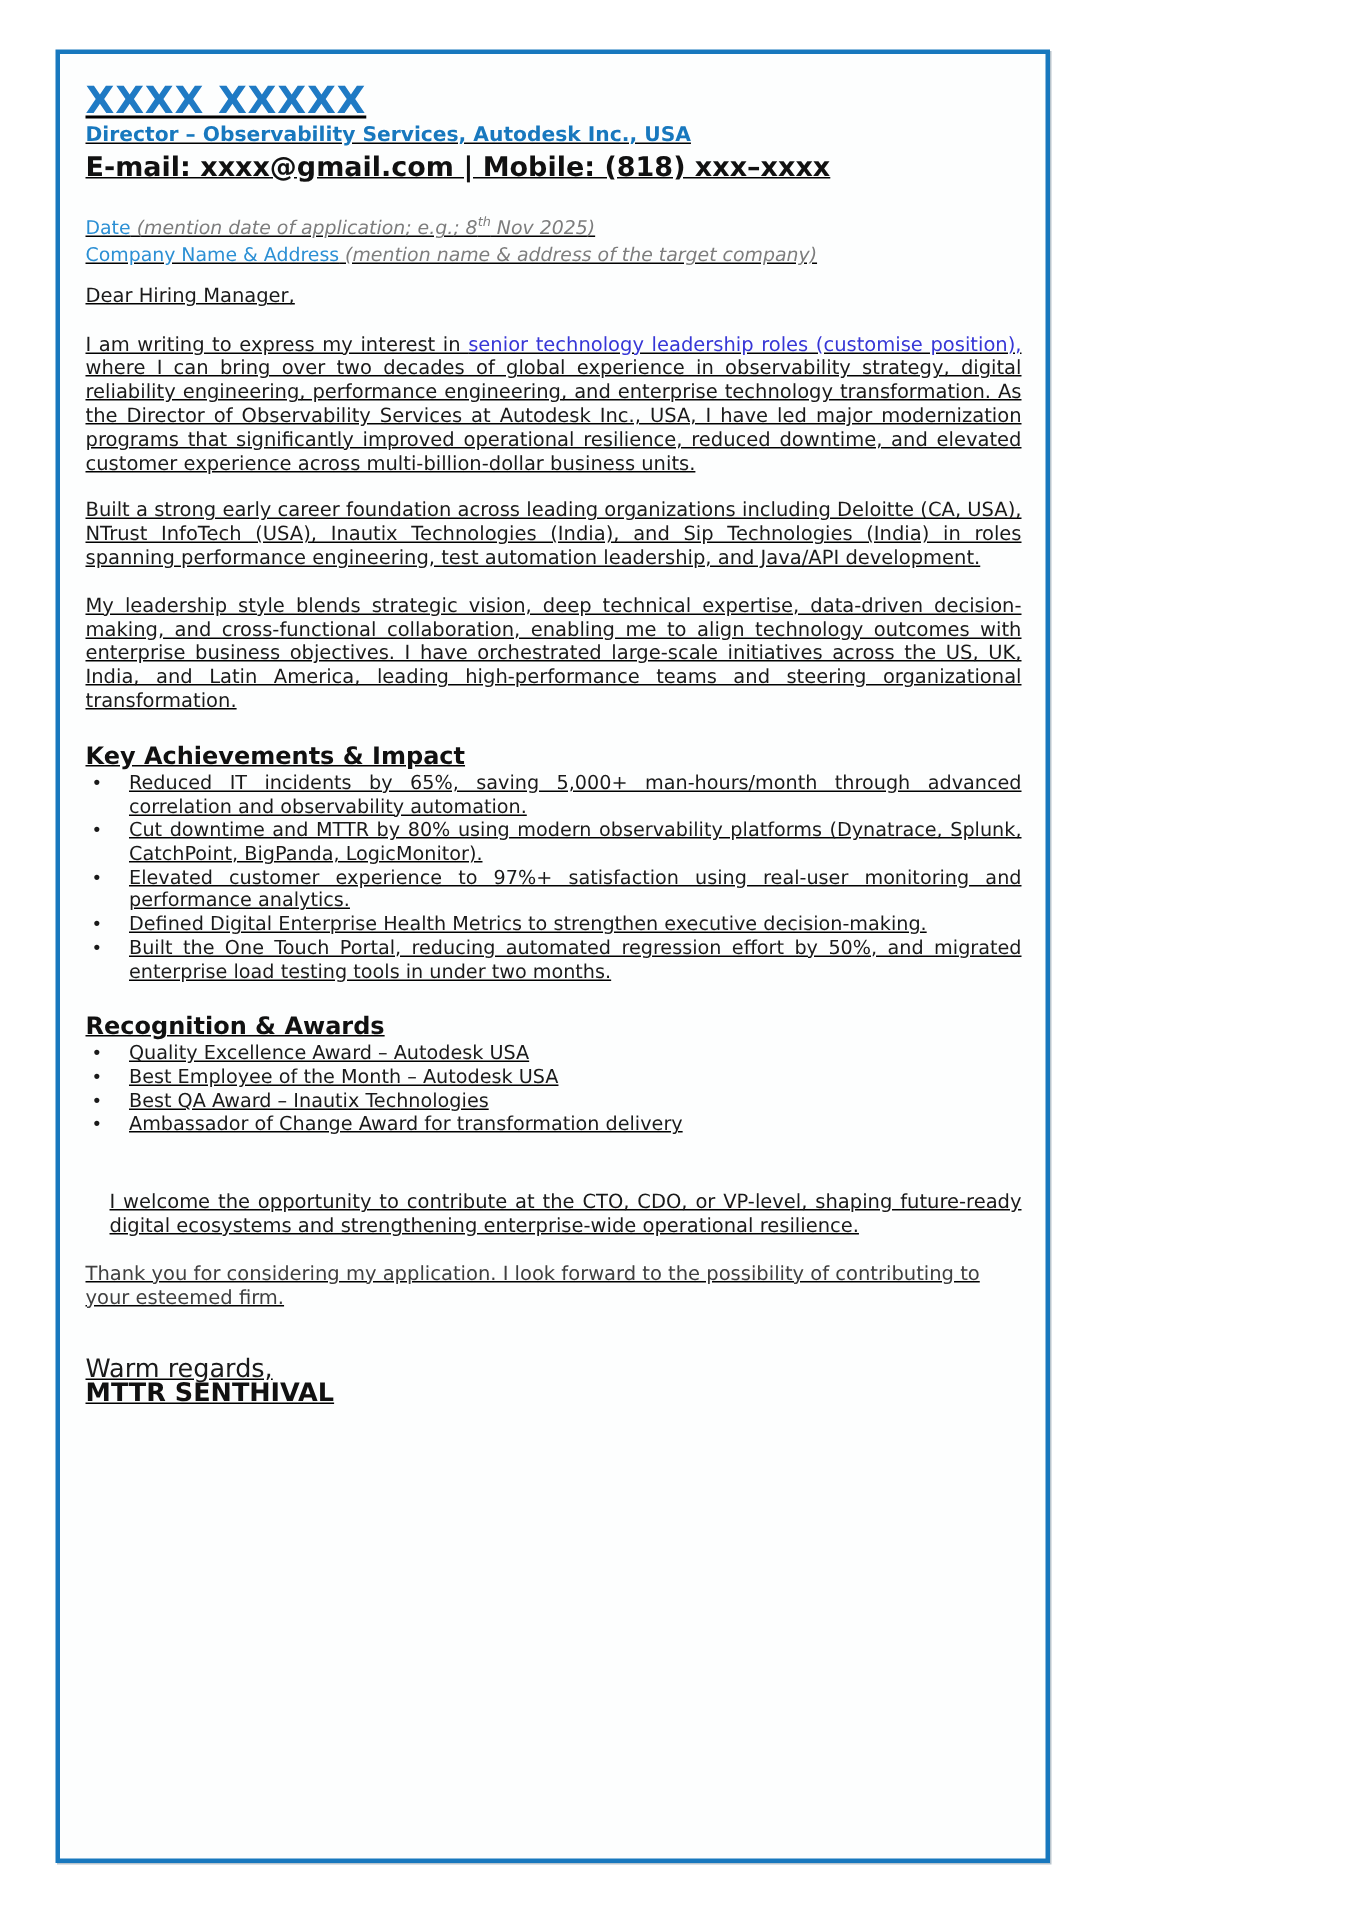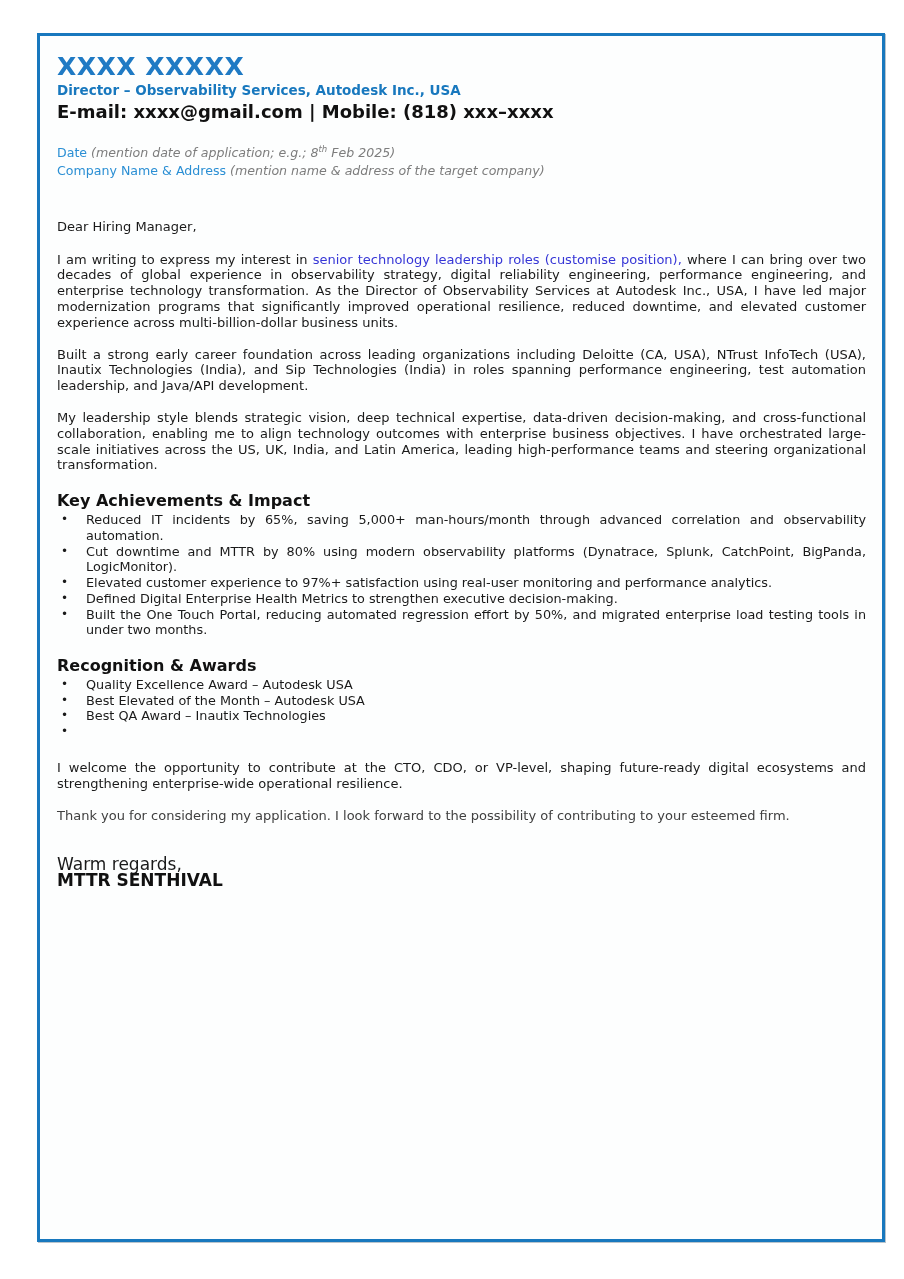--- a/index.html
+++ b/index.html
@@ -11,26 +11,27 @@
     width: 904px;
     height: 1279px;
     font-family: "DejaVu Sans", sans-serif;
     overflow: hidden;
   }
 
   .page {
     position: absolute;
     left: 37px;
     top: 33px;
-    width: 848px;
+    width: 663px;
     height: 1209px;
     box-sizing: border-box;
     border: 3px solid #1878be;
     background: #fdfefe;
     box-shadow: 1px 1px 0 0 #b9c4cc;
+    text-decoration: underline;
   }
 
   .inner {
     padding: 17px 16px 0 17px;
   }
 
   
   .name {
     font-size: 25px;
     font-weight: bold;
@@ -68,21 +69,21 @@
     font-style: normal;
   }
   .addr-note {
     font-style: italic;
     color: #7d7d7d;
   }
   sup { font-size: 0.68em; vertical-align: super; }
 
   
   .greeting {
-    margin-top: 39px;
+    margin-top: 11px;
     font-size: 13px;
     color: #1a1a1a;
     line-height: 1.32;
   }
   p.para {
     margin: 16px 0 0 0;
     font-size: 13px;
     color: #1a1a1a;
     line-height: 15.8px;
     text-align: justify;
@@ -125,20 +126,21 @@
     text-align: left;
   }
 
   
   .close-1 {
     margin-top: 36px;
     font-size: 13px;
     color: #1a1a1a;
     line-height: 15.8px;
     text-align: justify;
+    margin-left: 16px;
   }
   .close-2 {
     margin-top: 16px;
     font-size: 13px;
     color: #404040;
     line-height: 15.8px;
   }
   .signoff {
     margin-top: 32px;
     font-size: 17px;
@@ -157,21 +159,21 @@
   <div class="inner">
 
     <div>
       <div class="name">XXXX XXXXX</div>
       <div class="subtitle">Director – Observability Services, Autodesk Inc., USA</div>
       <div class="contact">E-mail: xxxx@gmail.com | Mobile: (818) xxx–xxxx</div>
     </div>
 
     <div class="addr-block">
       <div class="addr-line">
-        <span class="addr-key">Date</span><span class="addr-note"><span> (mention date of application; e.g.; 8</span><sup>th</sup><span> Feb 2025)</span></span>
+        <span class="addr-key">Date</span><span class="addr-note"><span> (mention date of application; e.g.; 8</span><sup>th</sup><span> Nov 2025)</span></span>
       </div>
       <div class="addr-line">
         <span class="addr-key">Company Name &amp; Address</span><span class="addr-note"> (mention name &amp; address of the target company)</span>
       </div>
     </div>
 
     <div class="greeting">Dear Hiring Manager,</div>
 
     <p class="para"><span>I am writing to express my interest in </span><span class="hl">senior technology leadership roles (customise position),</span><span> where I can bring over two decades of global experience in observability strategy, digital reliability engineering, performance engineering, and enterprise technology transformation. As the Director of Observability Services at Autodesk Inc., USA, I have led major modernization programs that significantly improved operational resilience, reduced downtime, and elevated customer experience across multi-billion-dollar business units.</span></p>
 
@@ -184,23 +186,23 @@
       <li><span class="bullet">•</span><span>Reduced IT incidents by 65%, saving 5,000+ man-hours/month through advanced correlation and observability automation.</span></li>
       <li><span class="bullet">•</span><span>Cut downtime and MTTR by 80% using modern observability platforms (Dynatrace, Splunk, CatchPoint, BigPanda, LogicMonitor).</span></li>
       <li><span class="bullet">•</span><span>Elevated customer experience to 97%+ satisfaction using real-user monitoring and performance analytics.</span></li>
       <li><span class="bullet">•</span><span>Defined Digital Enterprise Health Metrics to strengthen executive decision-making.</span></li>
       <li><span class="bullet">•</span><span>Built the One Touch Portal, reducing automated regression effort by 50%, and migrated enterprise load testing tools in under two months.</span></li>
     </ul>
 
     <div class="sec-head">Recognition &amp; Awards</div>
     <ul class="bullets plain">
       <li><span class="bullet">•</span><span>Quality Excellence Award – Autodesk USA</span></li>
-      <li><span class="bullet">•</span><span>Best Elevated of the Month – Autodesk USA</span></li>
+      <li><span class="bullet">•</span><span>Best Employee of the Month – Autodesk USA</span></li>
       <li><span class="bullet">•</span><span>Best QA Award – Inautix Technologies</span></li>
-      <li><span class="bullet">•</span></li>
+      <li><span class="bullet">•</span><span>Ambassador of Change Award for transformation delivery</span></li>
     </ul>
 
     <div class="close-1">I welcome the opportunity to contribute at the CTO, CDO, or VP-level, shaping future-ready digital ecosystems and strengthening enterprise-wide operational resilience.</div>
     <div class="close-2">Thank you for considering my application. I look forward to the possibility of contributing to your esteemed firm.</div>
 
     <div class="signoff">
       <div>Warm regards,</div>
       <div class="bold">MTTR SENTHIVAL</div>
     </div>
 

